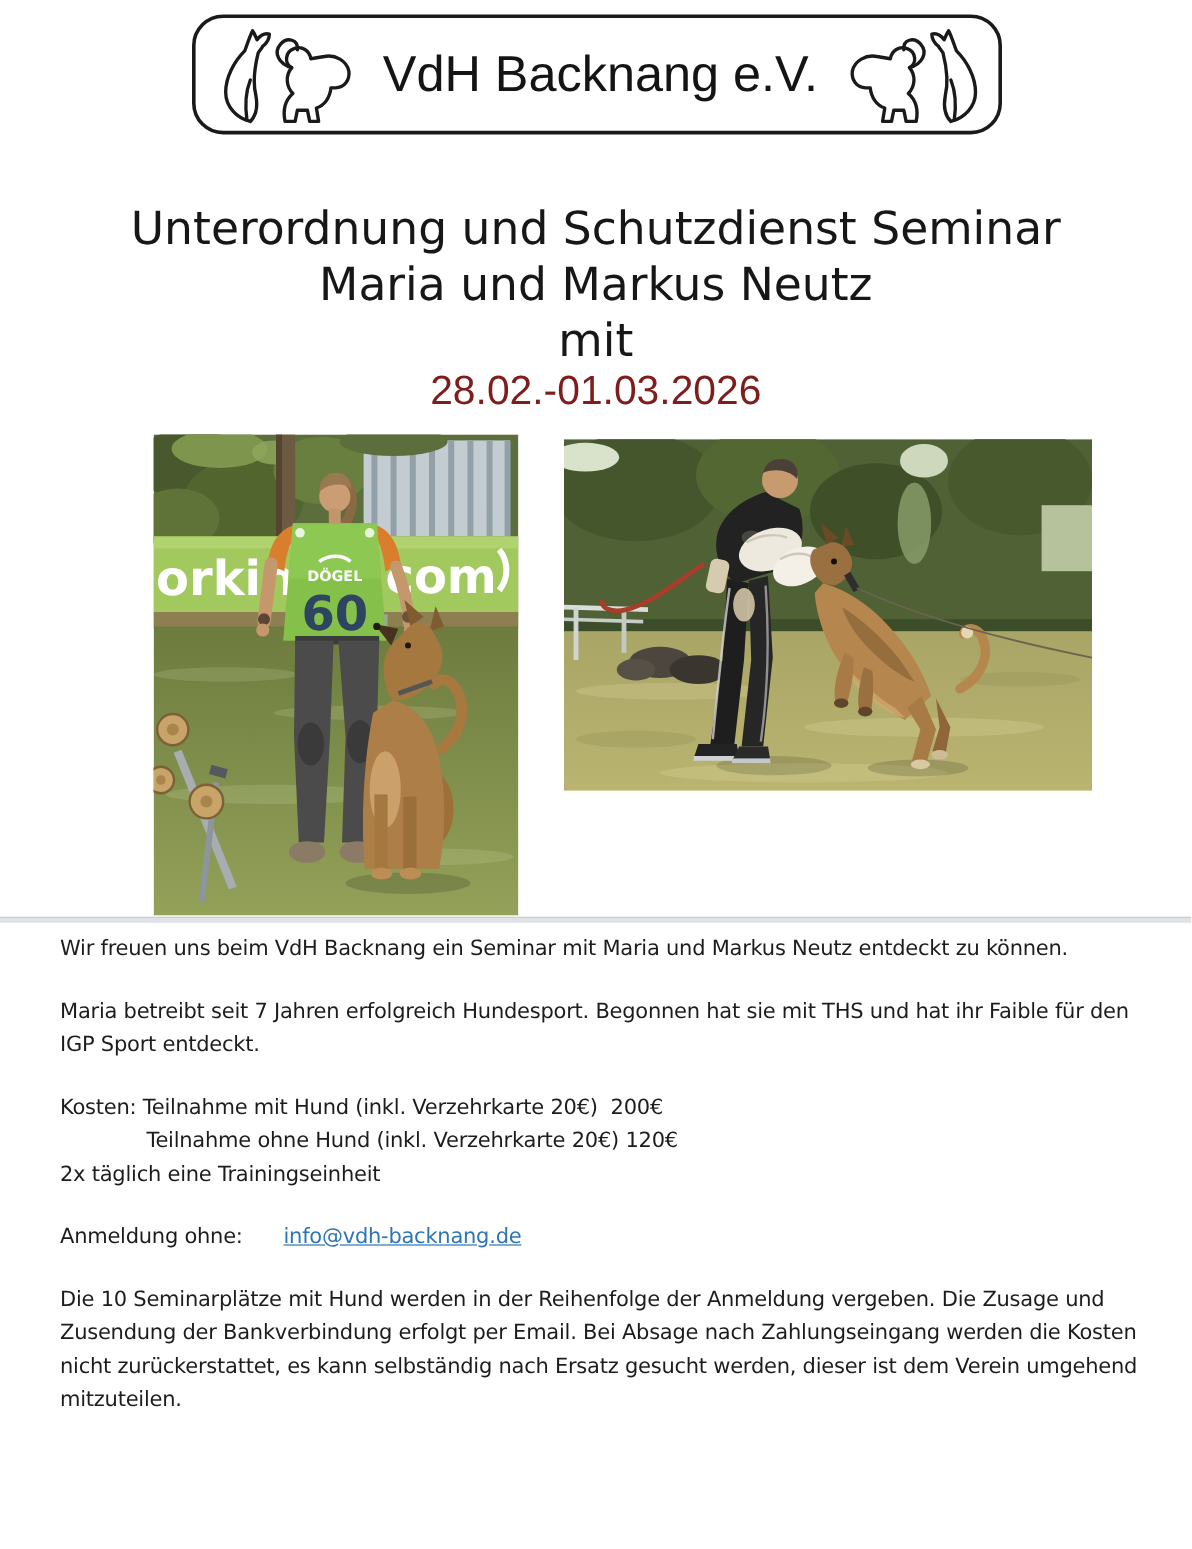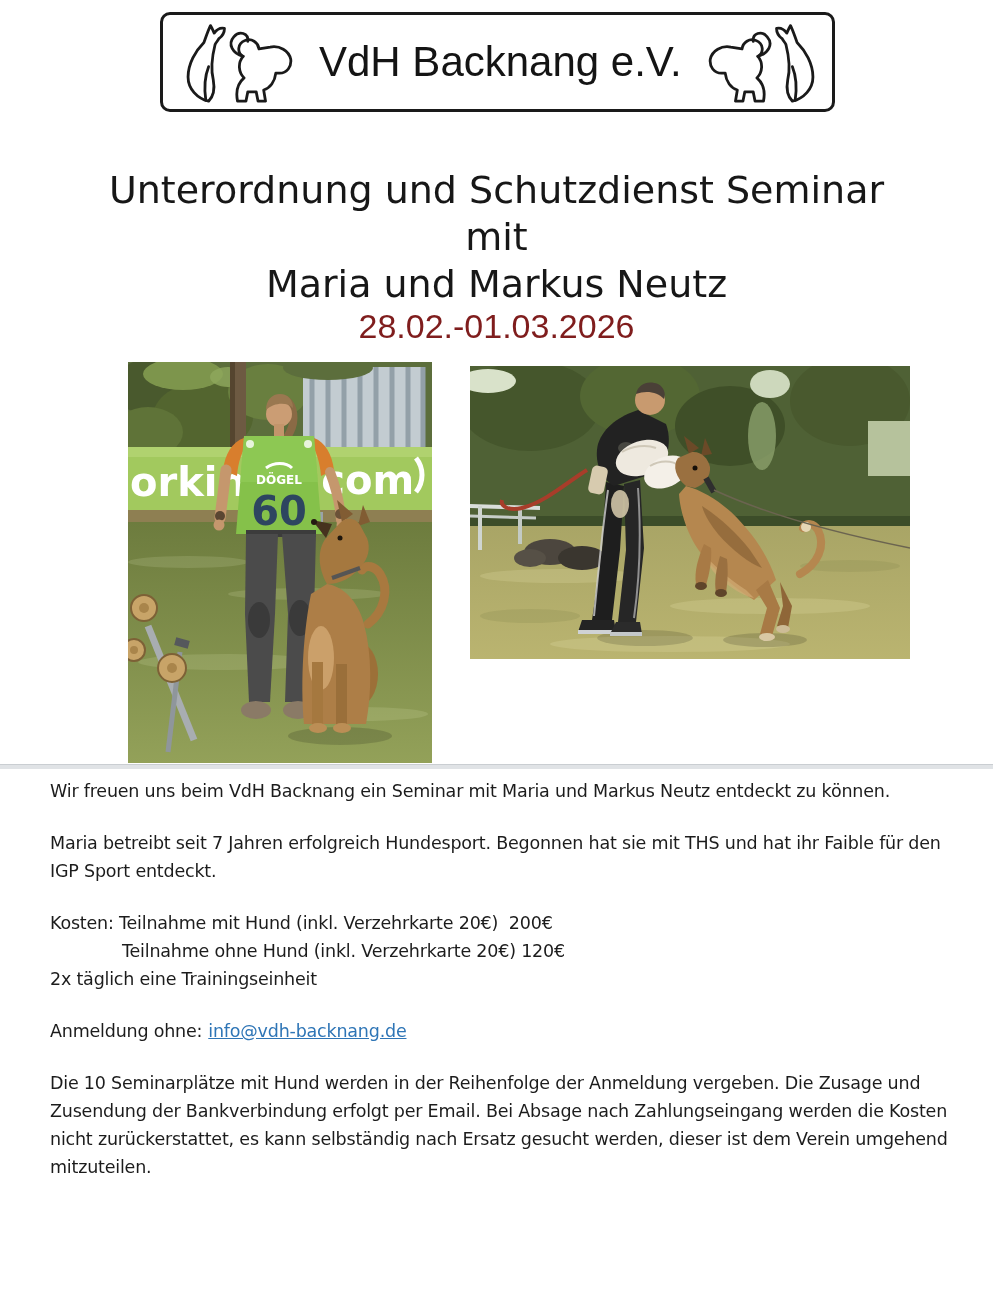--- a/index.html
+++ b/index.html
@@ -3,21 +3,21 @@
 <meta charset="utf-8">
 <style>
   html,body { margin:0; padding:0; background:#ffffff; }
   .page {
     position:relative; width:993px; height:1291px; background:#ffffff;
     font-family:"DejaVu Sans", sans-serif; color:#1c1c1c; overflow:hidden;
   }
   
   .logo-banner {
     position:absolute; left:160px; top:12px; width:675px; height:100px;
-    border:3.5px solid #1a1a1a; border-radius:10px; box-sizing:border-box;
+    border:3.5px solid #1a1a1a; border-radius:26px; box-sizing:border-box;
     display:flex; align-items:center; justify-content:space-between; padding:0 8px;
     background:#ffffff;
   }
   .logo-dogs { width:148px; height:84px; flex:0 0 auto; }
   .logo-text {
     font-family:"Liberation Sans", sans-serif; font-size:42px; color:#141414;
     white-space:nowrap; line-height:1;
   }
   
   .title-block { position:absolute; top:167px; left:0; width:100%; text-align:center; }
@@ -30,21 +30,21 @@
   .page-divider { position:absolute; left:0; top:764px; width:993px; height:5px;
     background:#e0e3e6; border-top:1px solid #caced2; box-sizing:border-box; }
   
   .body-text { position:absolute; left:50px; top:777px; width:905px;
     font-size:17.5px; line-height:28px; letter-spacing:-0.2px; }
   .body-text p { margin:0 0 24px 0; }
   .costs-block { margin:0 0 24px 0; }
   .costs-line { white-space:pre-wrap; }
   .costs-line.indent { padding-left:72px; }
   .reg-label { margin-right:6px; }
-  .email-link { color:#2e75b6; text-decoration:underline; cursor:pointer; }
+  .email-link { color:#2e75b6; text-decoration:underline; cursor:pointer;margin-left:28px; }
 </style>
 </head>
 <body>
 
 <div class="page">
 
   <header class="logo-banner">
     <svg class="logo-dogs" viewBox="0 0 150 90">
       <g fill="none" stroke="#1a1a1a" stroke-width="3" stroke-linejoin="round" stroke-linecap="round">
         <path d="M36,87 C24,84 14,74 14,61 C14,47 22,33 31,24 C33,19 35,12 38,6 C40,9 41,12 42,14 C45,10 49,8 53,9 C53,14 51,17 47,20 C46,22 44,24 43,26 C40,38 38,52 41,64 C43,75 41,82 36,87 Z"></path>
@@ -59,22 +59,22 @@
         <path d="M36,87 C24,84 14,74 14,61 C14,47 22,33 31,24 C33,19 35,12 38,6 C40,9 41,12 42,14 C45,10 49,8 53,9 C53,14 51,17 47,20 C46,22 44,24 43,26 C40,38 38,52 41,64 C43,75 41,82 36,87 Z"></path>
         <path d="M33,86 C31,72 32,60 36,50"></path>
         <path d="M67,87 C65,77 67,68 74,62 C68,56 67,46 73,39 C66,35 67,25 75,22 C82,19 89,24 90,31 L102,29 C112,27 122,33 124,42 C125,50 120,57 112,57 L108,57 C107,66 102,73 95,75 L97,87 L89,87 L87,77 L78,77 L76,87 Z"></path>
         <path d="M73,39 C62,36 56,26 63,18 C69,11 79,14 78,23"></path>
       </g>
     </svg>
   </header>
 
   <section class="title-block">
     <div class="title-line">Unterordnung und Schutzdienst Seminar</div>
+    <div class="title-line">Maria und Markus Neutz</div>
     <div class="title-line">mit</div>
-    <div class="title-line">Maria und Markus Neutz</div>
     <div class="title-date">28.02.-01.03.2026</div>
   </section>
 
   <svg class="photo-left" viewBox="0 0 304 401">
     <defs>
       <linearGradient id="gL" x1="0" y1="0" x2="0" y2="1">
         <stop offset="0" stop-color="#6d7c3e"></stop>
           <stop offset="1" stop-color="#93a159"></stop>
       </linearGradient>
     </defs>

